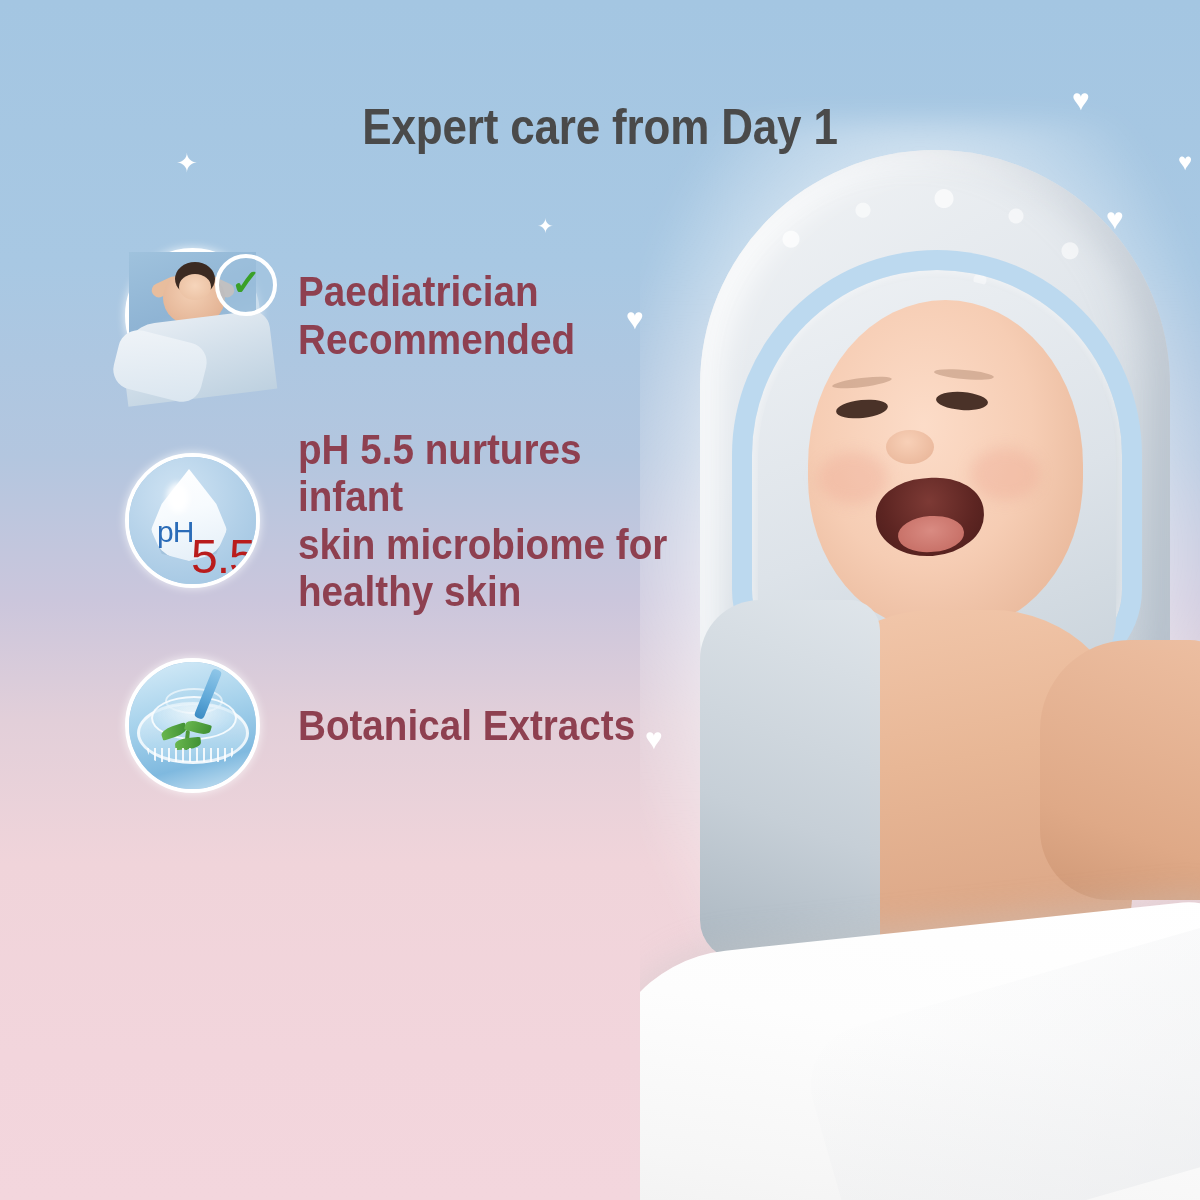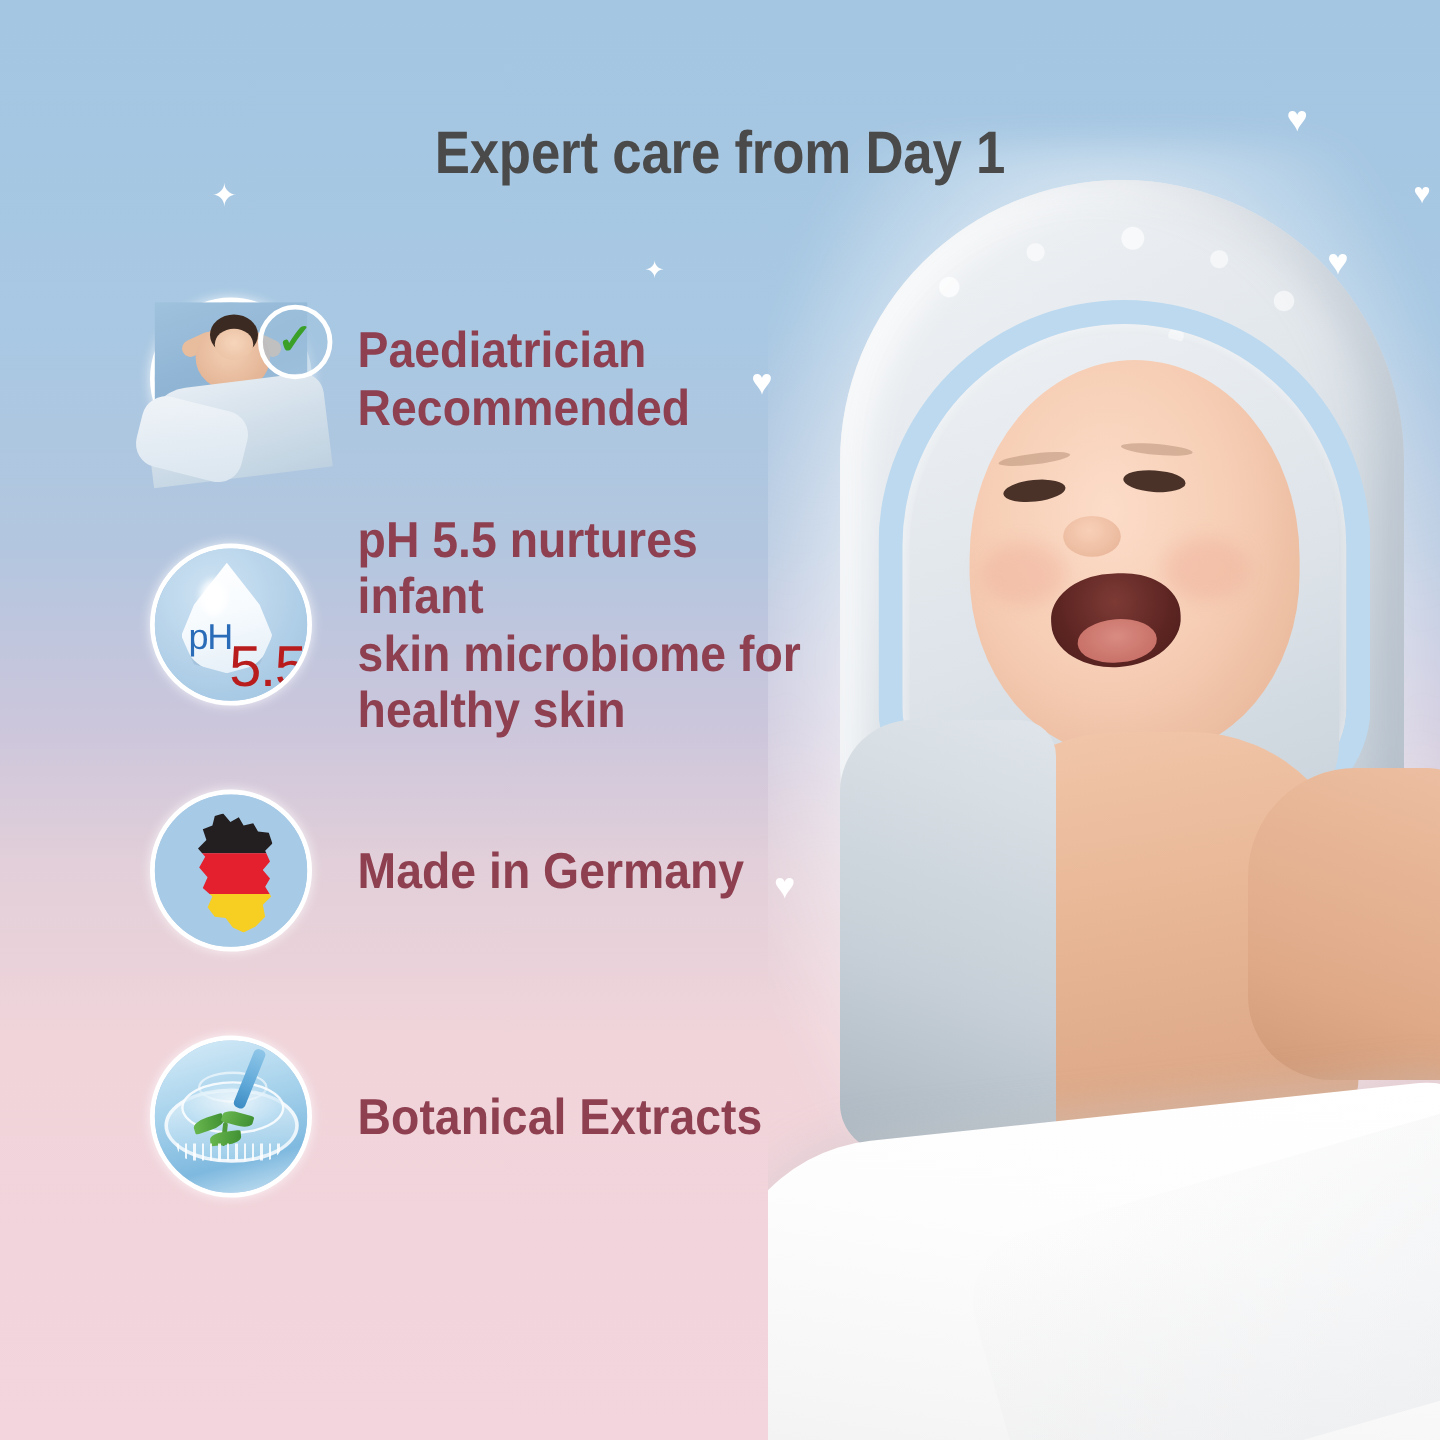--- a/index.html
+++ b/index.html
@@ -391,41 +391,20 @@
         <div class="droplet"></div>
         <div class="droplet-hi"></div>
         <div class="ph-label">pH</div>
         <div class="ph-value">5.5</div>
       </div>
       <div class="feature-text">pH 5.5 nurtures infant
 skin microbiome for
 healthy skin</div>
     </div>
 
-    <div class="feature">
-      <div class="badge">
-        <div class="de-bg"></div>
-        <svg class="de-map" viewBox="0 0 80 104">
-          <defs>
-            <clipPath id="deClip">
-              <path d="M31 2 L37 9 L44 5 L48 12 L56 10 L60 17 L69 18 L72 27 L66 33
-                       L70 42 L64 49 L70 56 L66 63 L71 71 L64 78 L66 88 L58 96
-                       L48 101 L39 97 L33 89 L24 88 L18 80 L22 71 L14 64 L18 55
-                       L11 47 L16 38 L10 31 L17 24 L14 15 L22 12 L24 4 Z"></path>
-            </clipPath>
-          </defs>
-          <g clip-path="url(#deClip)">
-            <rect x="0" y="0" width="80" height="35" fill="#231f20"></rect>
-            <rect x="0" y="35" width="80" height="34" fill="#e4202e"></rect>
-            <rect x="0" y="69" width="80" height="35" fill="#f7cf22"></rect>
-          </g>
-        </svg>
-      </div>
-      <div class="feature-text">Made in Germany</div>
-    </div>
 
     <div class="feature">
       <div class="badge">
         <div class="bo-bg"></div>
         <div class="dish-outer"></div>
         <div class="ripple"></div>
         <div class="dish-inner"></div>
         <div class="pipette"></div>
         <div class="sprout-stem"></div>
         <div class="leaf a"></div>

